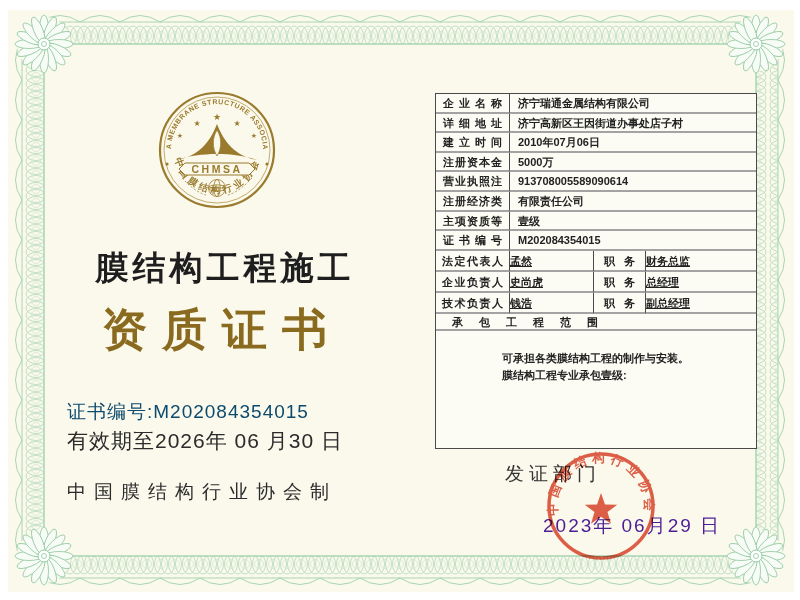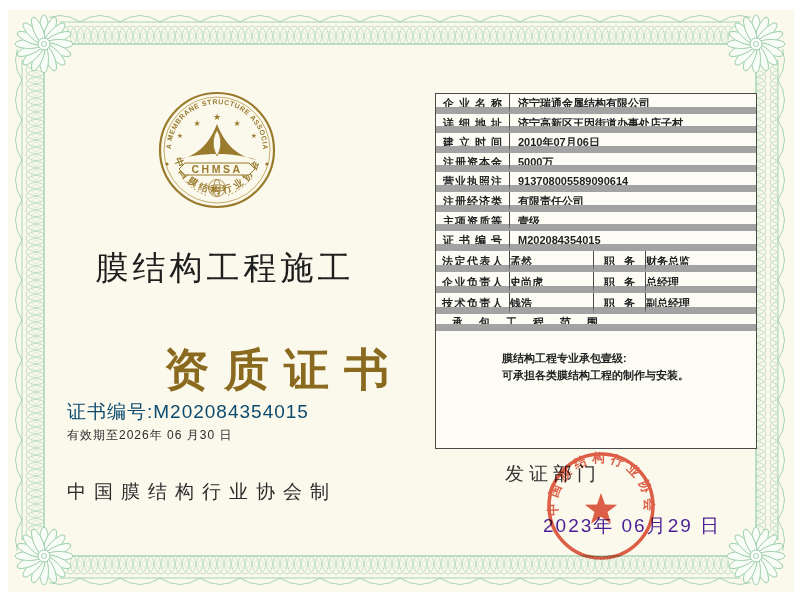--- a/index.html
+++ b/index.html
@@ -4,33 +4,33 @@
 <style>
   html,body{margin:0;padding:0;}
   body{width:800px;height:600px;background:#ffffff;font-family:"Liberation Sans",sans-serif;}
   .page{position:relative;width:800px;height:600px;overflow:hidden;}
   .paper{position:absolute;left:8px;top:10px;right:6px;bottom:8px;background:#fbf9ec;}
   .frame{position:absolute;left:0;top:0;}
   .abs{position:absolute;}
 
   .seal{left:150px;top:83px;}
 
-  .title1{left:60px;top:246px;width:330px;text-align:center;font-size:33px;font-weight:normal;
+  .title1{left:60px;top:246px;width:330px;text-align:center;font-size:33px;font-weight:bold;
           letter-spacing:4px;color:#1e1e1e;}
-  .title2{left:40px;top:300px;width:364px;text-align:right;font-size:45px;font-weight:bold;
-          letter-spacing:15px;color:#8a6a1e;font-family:"Liberation Serif",serif;margin-top:40px;}
+  .title2{left:40px;top:300px;width:364px;text-align:center;font-size:45px;font-weight:bold;
+          letter-spacing:15px;color:#8a6a1e;font-family:"Liberation Serif",serif;}
   .certno{left:67px;top:399px;font-size:19px;color:#0c4a6e;letter-spacing:1px;}
-  .valid{left:67px;top:427px;font-size:12px;color:#2b2b2b;letter-spacing:1px;}
+  .valid{left:67px;top:427px;font-size:21px;color:#2b2b2b;letter-spacing:1px;}
   .issuer{left:67px;top:479px;font-size:19px;color:#2b2b2b;letter-spacing:8px;}
 
   .table{left:435px;top:93px;width:320px;background:#fdfcf4;border:1px solid #4a4a4a;
          display:grid;grid-template-columns:73px 84px 52px 1fr;
          grid-template-rows:repeat(8,19.6px) 21px 21px 21px 17.5px 117px;
          font-size:11px;color:#222;}
-  .cell{border-bottom:7px solid #a3a3a3;overflow:hidden;}
+  .cell{border-bottom:2px solid #a3a3a3;overflow:hidden;}
   .cl{border-left:1px solid #4a4a4a;}
   .lbl{grid-column:1;font-weight:700;text-align:justify;text-align-last:justify;
        padding:0 7px;line-height:19.6px;}
   .val{grid-column:2/5;border-left:1px solid #4a4a4a;font-weight:700;
        padding-left:8px;line-height:19.6px;}
   .plbl{grid-column:1;font-weight:700;text-align:justify;text-align-last:justify;
         padding:0 6px;line-height:21px;}
   .pcell{line-height:21px;font-weight:700;text-decoration:underline;}
   .job{text-align:justify;text-align-last:justify;padding:0 10px;line-height:21px;font-weight:700;}
   .scopeh{grid-column:1/5;text-align:left;font-weight:700;letter-spacing:16px;
@@ -173,22 +173,22 @@
     <div class="cell job cl">职务</div>
     <div class="cell pcell cl">总经理</div>
 
     <div class="cell plbl">技术负责人</div>
     <div class="cell pcell cl">钱浩</div>
     <div class="cell job cl">职务</div>
     <div class="cell pcell cl">副总经理</div>
 
     <div class="cell scopeh">承包工程范围</div>
     <div class="cell scopebox">
+      <div>可承担各类膜结构工程的制作与安装。</div>
       <div>膜结构工程专业承包壹级:</div>
-      <div>可承担各类膜结构工程的制作与安装。</div>
     </div>
   </div>
 
   <div class="abs dept">发证部门</div>
   <div class="abs date">2023年 06月29 日</div>
 
   <svg class="abs stamp" width="128" height="128" viewBox="0 0 128 128">
     <circle cx="64" cy="64" r="52" fill="none" stroke="#dd4f38" stroke-width="3.5"></circle>
     <polygon points="64,51 68,62.5 80.2,62.8 70.5,70.1 74,81.8 64,74.8 54,81.8 57.5,70.1 47.8,62.8 60,62.5" fill="#dd4f38"></polygon>
     <path id="stampArc" d="M 25.9,86 A 44,44 0 1 1 102.1,86" fill="none"></path>

